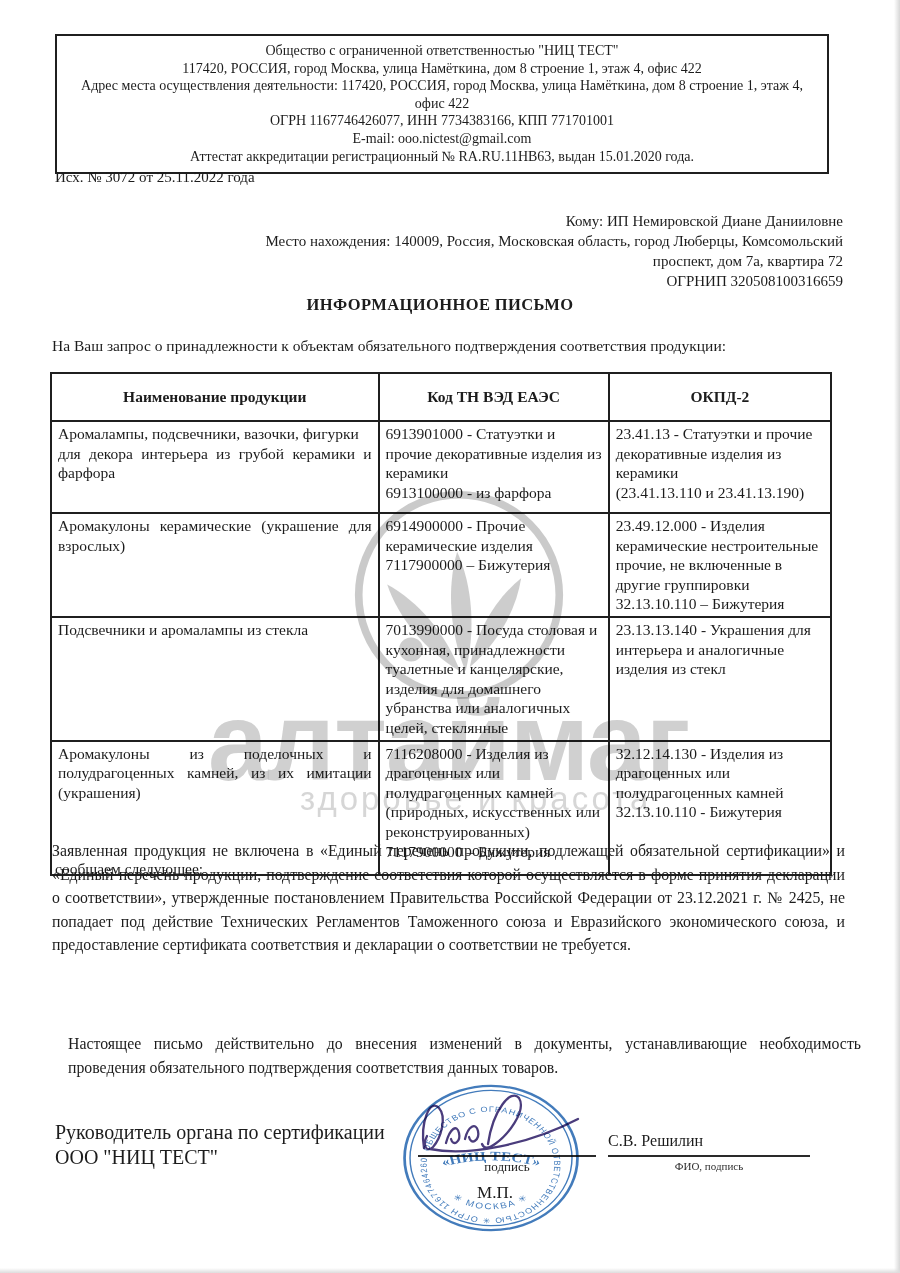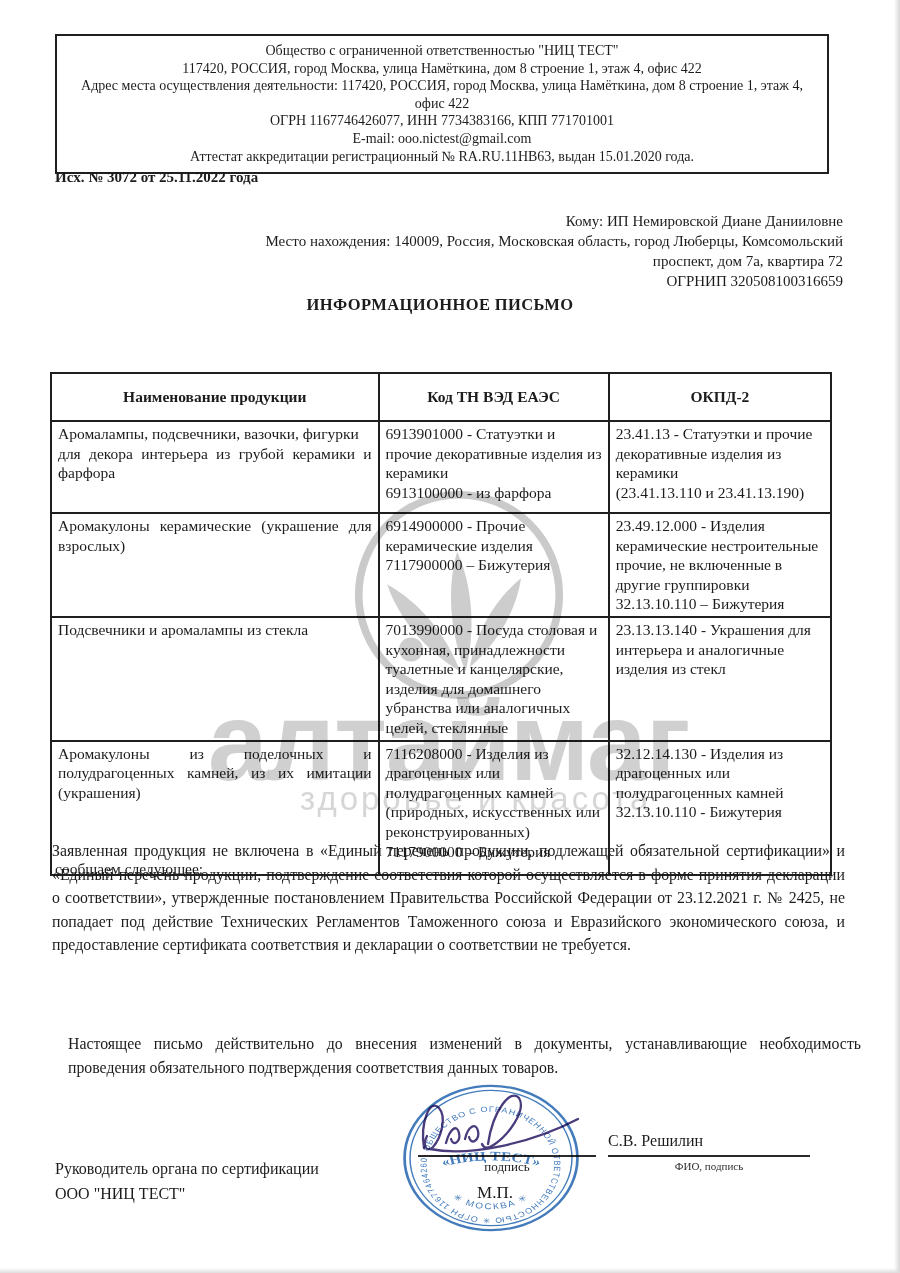--- a/index.html
+++ b/index.html
@@ -8,21 +8,21 @@
     font-family:"Liberation Serif", serif;color:#1c1c1c;
   }
   .abs{position:absolute;}
 
   
   .letterhead{
     left:55px;top:34px;width:752px;border:2px solid #1f1f1f;
     padding:6px 9px 7px 9px;text-align:center;font-size:14px;line-height:17.6px;
   }
 
-  .outgoing-ref{left:55px;top:169px;font-weight:bold;font-size:15px;}
+  .outgoing-ref{left:55px;top:169px;font-weight:normal;font-size:15px;}
 
   .recipient{left:243px;top:211px;width:600px;text-align:right;font-size:15px;line-height:20px;}
 
   .doc-title{left:0;top:295px;width:880px;text-align:center;font-weight:bold;font-size:16.5px;letter-spacing:.4px;}
 
   .intro{left:52px;top:337px;width:800px;font-size:15.5px;}
 
   
   table.doc-table{
     position:absolute;left:50px;top:372px;width:782px;
@@ -33,21 +33,21 @@
   }
   .doc-table th{font-weight:bold;text-align:center;vertical-align:middle;height:42px;font-size:15.5px;}
   .cell-name{text-align:justify;white-space:pre-line;}
   .cell-pre{white-space:pre-line;}
   tr.h1 td{height:86px;border-radius:11px;} tr.h2 td{height:93px;} tr.h3 td{height:112px;} tr.h4 td{height:128px;}
 
   .lead{left:55px;top:860px;font-size:15.5px;}
   .para{left:52px;width:793px;text-align:justify;font-size:15.8px;line-height:23.5px;}
   .para1{top:839px;} .para2{top:1032px;margin-left:16px;}
 
-  .role{left:55px;top:1120px;font-size:16px;line-height:25px;margin-top:36px;}
+  .role{left:55px;top:1120px;font-size:20px;line-height:25px;}
 
   .sign-line{left:418px;top:1155px;width:178px;border-top:2px solid #2a2a2a;height:0;}
   .sign-label{left:418px;top:1159px;width:178px;text-align:center;font-size:13px;}
   .seal-note{left:460px;top:1183px;width:70px;text-align:center;font-size:17px;}
 
   .name{left:608px;top:1132px;width:202px;font-size:16px;}
   .name-line{left:608px;top:1155px;width:202px;border-top:2px solid #2a2a2a;height:0;}
   .name-label{left:608px;top:1160px;width:202px;text-align:center;font-size:11px;color:#2e2e2e;}
 
   
@@ -88,20 +88,21 @@
   <div class="abs outgoing-ref">Исх. № 3072 от 25.11.2022 года</div>
 
   <div class="abs recipient">
     <div>Кому: ИП Немировской Диане Данииловне</div>
     <div>Место нахождения: 140009, Россия, Московская область, город Люберцы, Комсомольский проспект, дом 7а, квартира 72</div>
     <div>ОГРНИП 320508100316659</div>
   </div>
 
   <div class="abs doc-title">ИНФОРМАЦИОННОЕ ПИСЬМО</div>
 
+  <div class="abs intro">На Ваш запрос о принадлежности к объектам обязательного подтверждения соответствия продукции:</div>
 
   <table class="doc-table">
     <colgroup>
         <col style="width:42%">
         <col style="width:29.5%">
         <col style="width:28.5%">
       </colgroup>
     <thead>
       <tr>
         <th>Наименование продукции</th>

